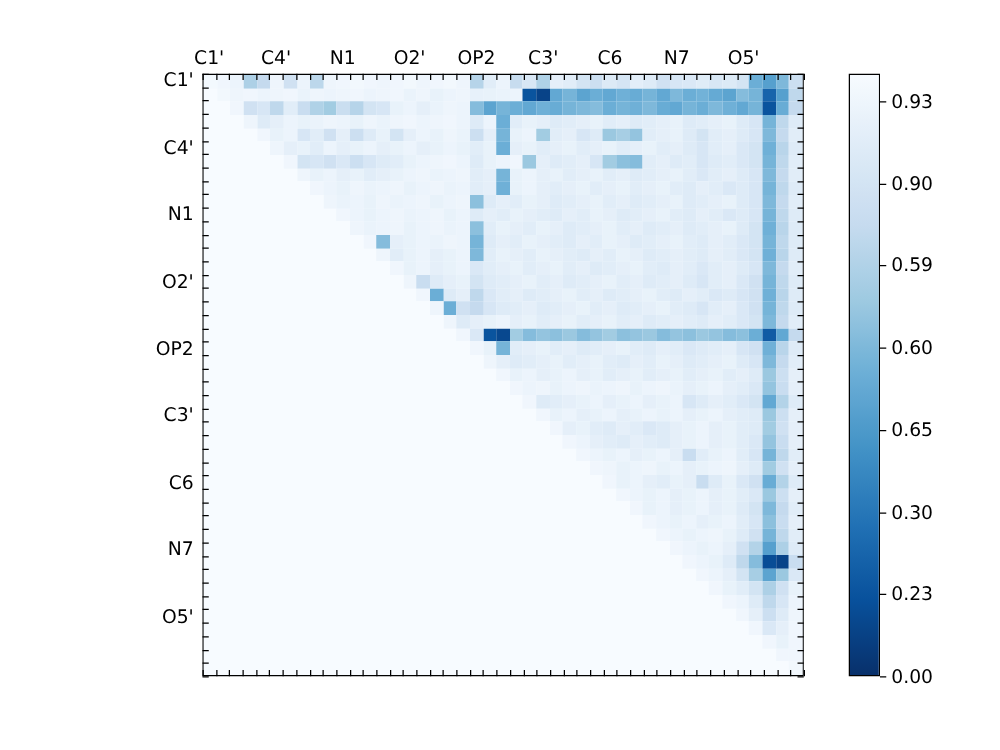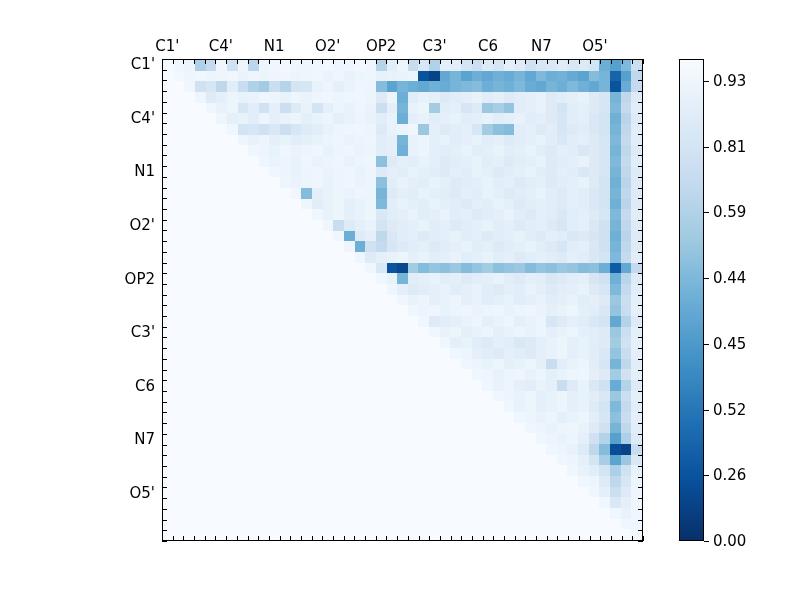--- a/index.html
+++ b/index.html
@@ -2331,23 +2331,23 @@
         <div class="cb-tick" style="top: 416.273px;"></div>
         <div class="cb-tick" style="top: 350.545px;"></div>
         <div class="cb-tick" style="top: 284.818px;"></div>
         <div class="cb-tick" style="top: 219.091px;"></div>
         <div class="cb-tick" style="top: 153.364px;"></div>
         <div class="cb-tick" style="top: 87.6364px;"></div>
         <div class="cb-tick" style="top: 21.9091px;"></div>
       </div>
     <div id="cb-labels">
         <div class="cb-label" style="top: 482px;">0.00</div>
-        <div class="cb-label" style="top: 416.273px;">0.26</div>
-        <div class="cb-label" style="top: 350.545px;">0.52</div>
-        <div class="cb-label" style="top: 284.818px;">0.45</div>
-        <div class="cb-label" style="top: 219.091px;">0.44</div>
+        <div class="cb-label" style="top: 416.273px;">0.23</div>
+        <div class="cb-label" style="top: 350.545px;">0.30</div>
+        <div class="cb-label" style="top: 284.818px;">0.65</div>
+        <div class="cb-label" style="top: 219.091px;">0.60</div>
         <div class="cb-label" style="top: 153.364px;">0.59</div>
-        <div class="cb-label" style="top: 87.6364px;">0.81</div>
+        <div class="cb-label" style="top: 87.6364px;">0.90</div>
         <div class="cb-label" style="top: 21.9091px;">0.93</div>
       </div>
   </div>
 
 </div>
 
 </body></html>

